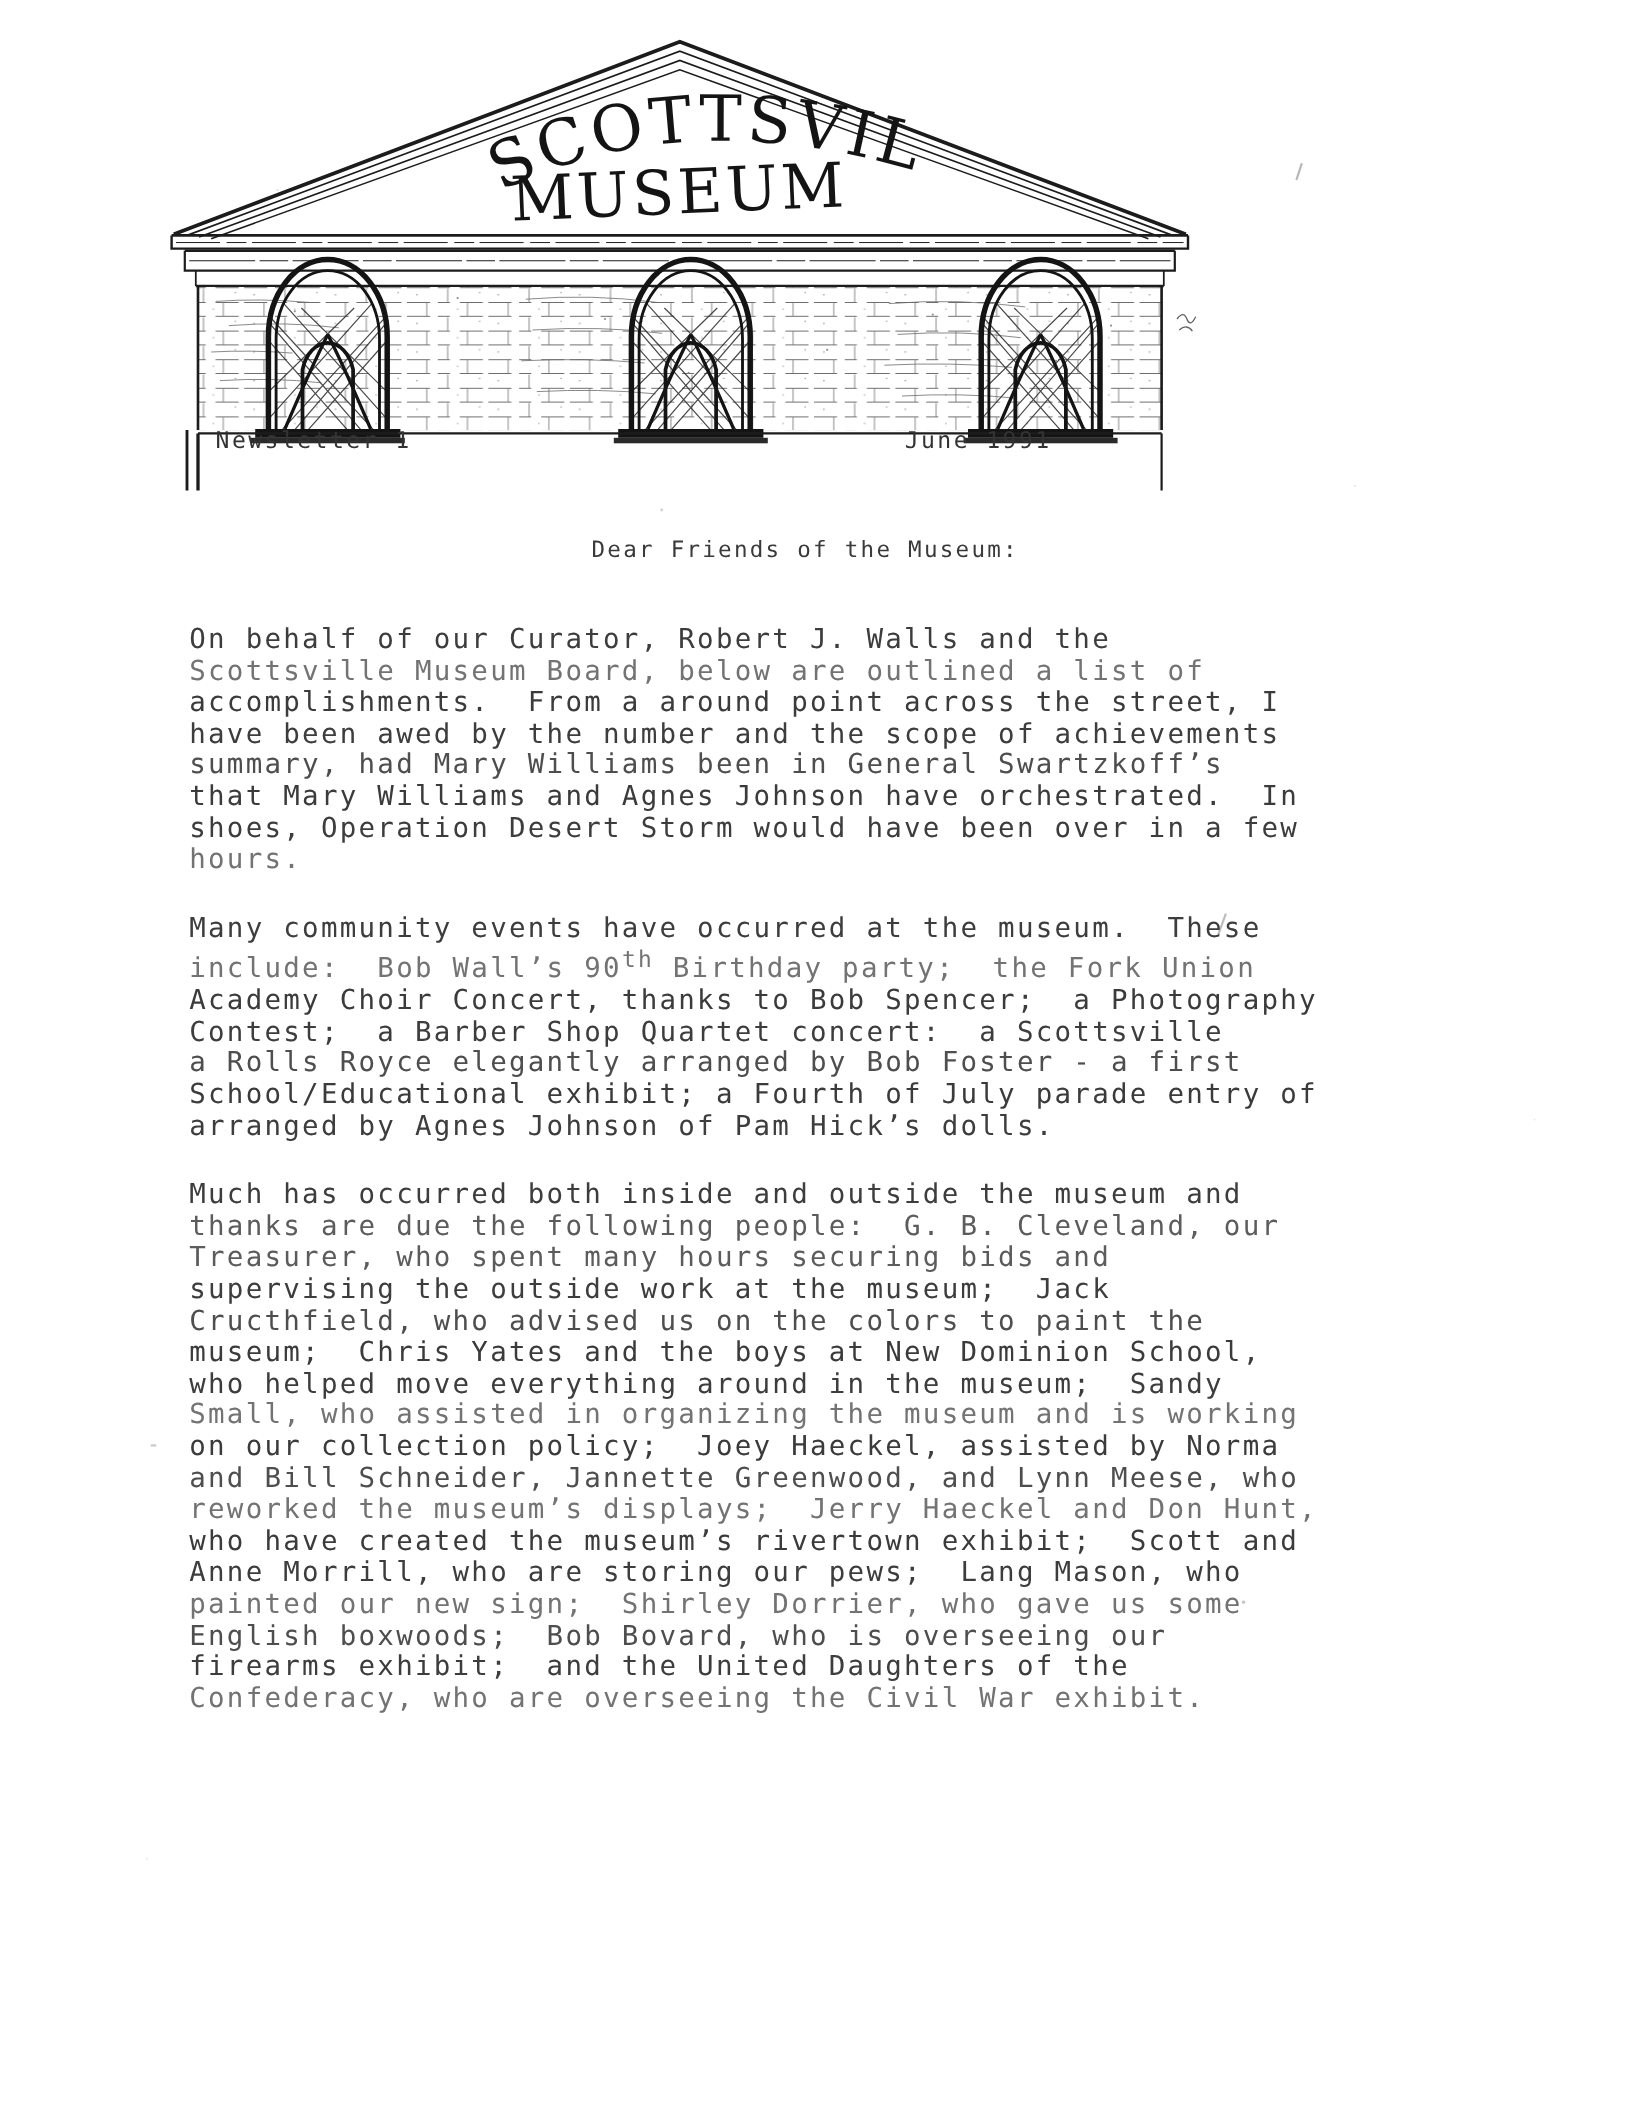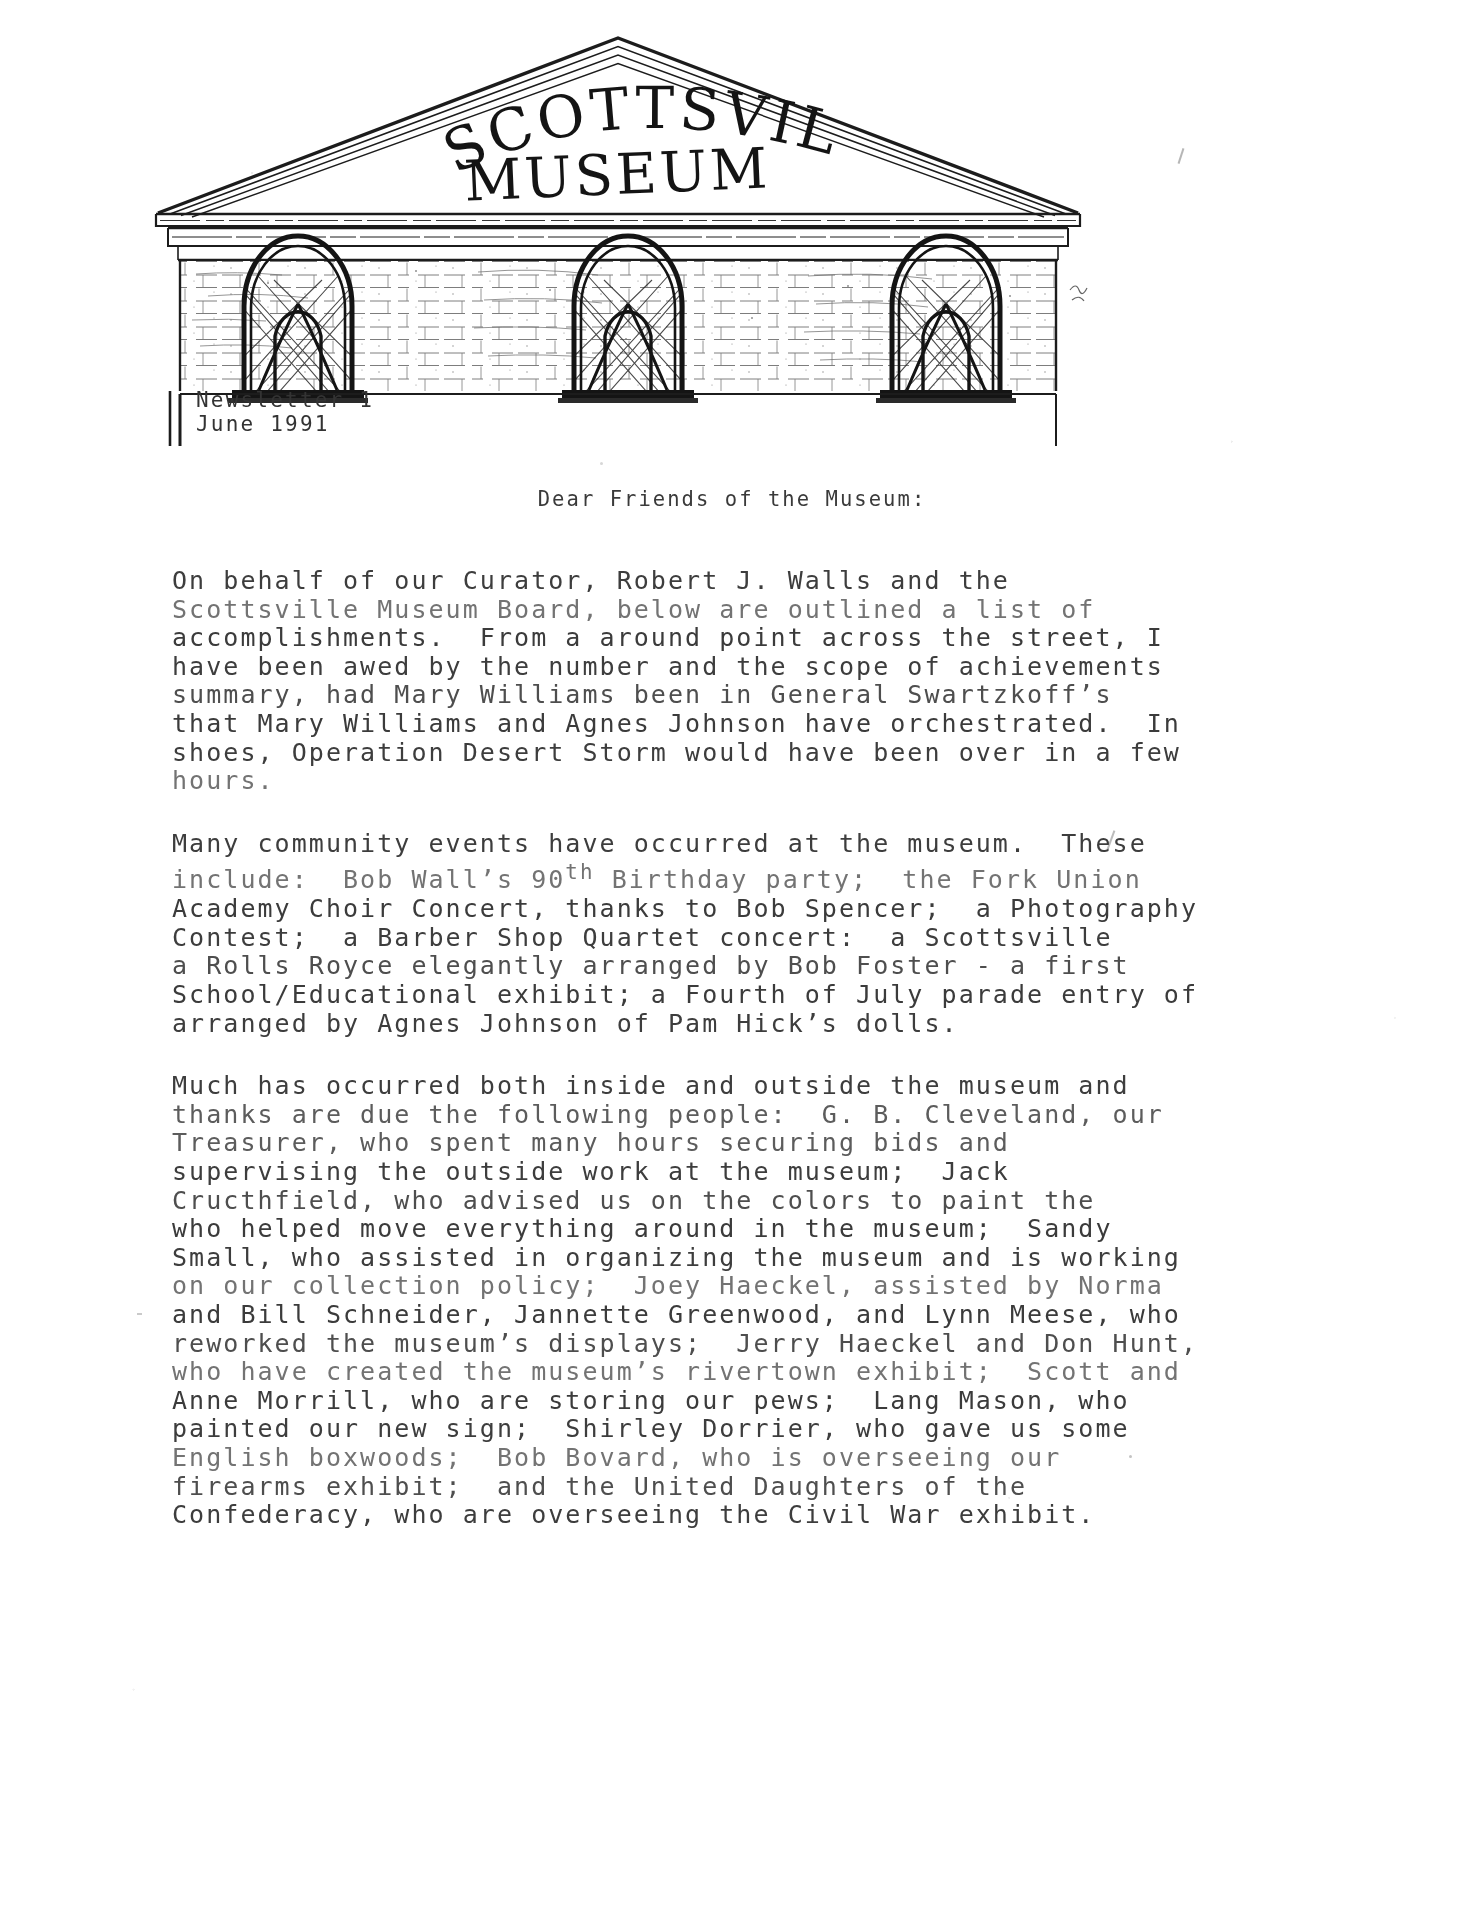--- a/index.html
+++ b/index.html
@@ -47,21 +47,20 @@
     position: absolute;
     left: 196px;
     top: 388px;
     width: 760px;
     display: flex;
     justify-content: space-between;
     align-items: baseline;
     font-size: 21px;
     letter-spacing: 2.2px;
     color: #333;
-    flex-direction: column;
   }
   .banner-row span { white-space: pre; }
 
   
   .letter {
     position: absolute;
     left: 172px;
     top: 487px;
     width: 1120px;
   }
@@ -274,20 +273,21 @@
         <div class="line">a Rolls Royce elegantly arranged by Bob Foster - a first</div>
         <div class="line">School/Educational exhibit; a Fourth of July parade entry of</div>
         <div class="line">arranged by Agnes Johnson of Pam Hick’s dolls.</div>
       </div>
       <div class="para faded">
         <div class="line">Much has occurred both inside and outside the museum and</div>
         <div class="line">thanks are due the following people:  G. B. Cleveland, our</div>
         <div class="line">Treasurer, who spent many hours securing bids and</div>
         <div class="line">supervising the outside work at the museum;  Jack</div>
         <div class="line">Cructhfield, who advised us on the colors to paint the</div>
+        <div class="line">museum;  Chris Yates and the boys at New Dominion School,</div>
         <div class="line">who helped move everything around in the museum;  Sandy</div>
         <div class="line">Small, who assisted in organizing the museum and is working</div>
         <div class="line">on our collection policy;  Joey Haeckel, assisted by Norma</div>
         <div class="line">and Bill Schneider, Jannette Greenwood, and Lynn Meese, who</div>
         <div class="line">reworked the museum’s displays;  Jerry Haeckel and Don Hunt,</div>
         <div class="line">who have created the museum’s rivertown exhibit;  Scott and</div>
         <div class="line">Anne Morrill, who are storing our pews;  Lang Mason, who</div>
         <div class="line">painted our new sign;  Shirley Dorrier, who gave us some</div>
         <div class="line">English boxwoods;  Bob Bovard, who is overseeing our</div>
         <div class="line">firearms exhibit;  and the United Daughters of the</div>

